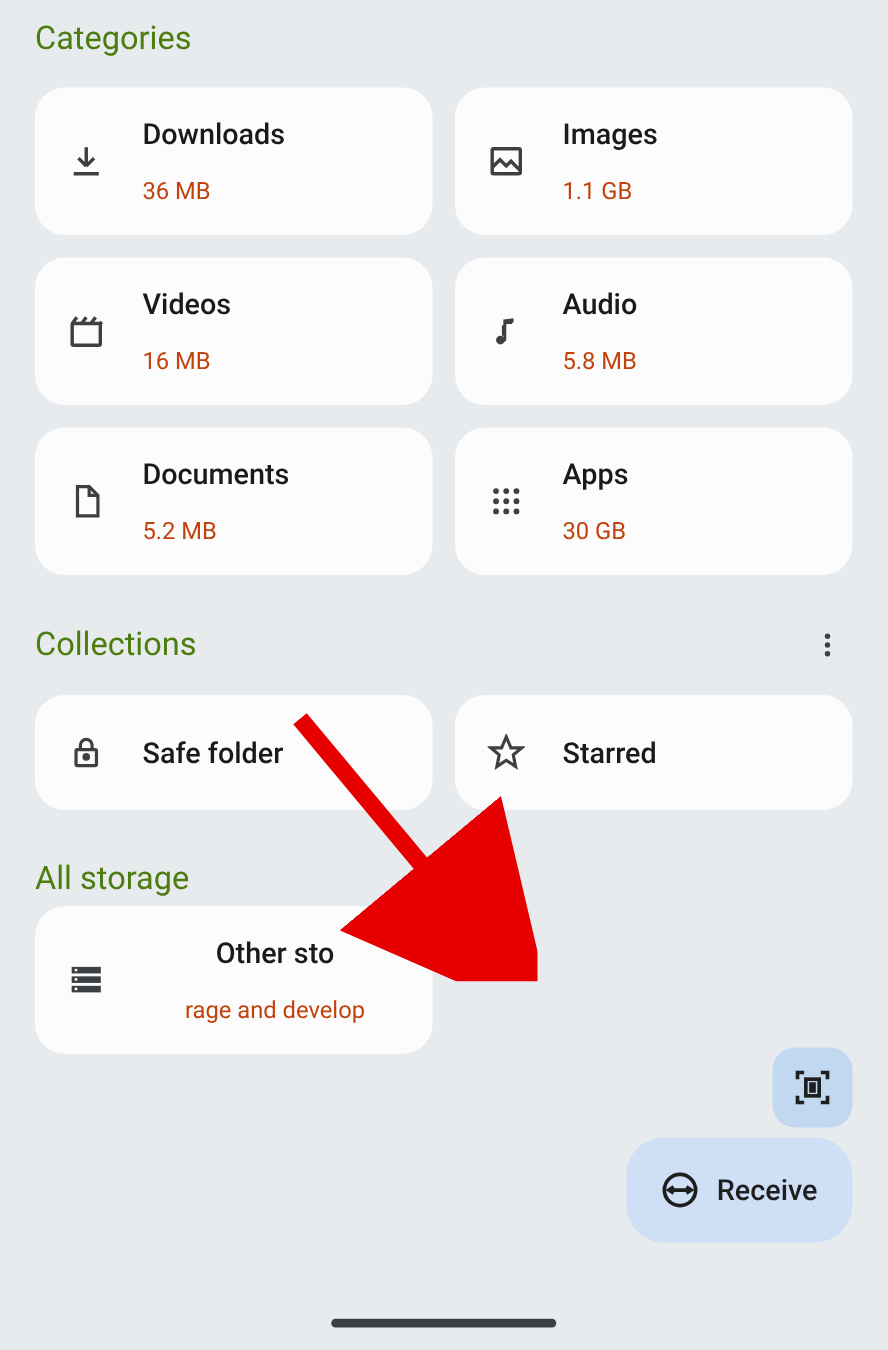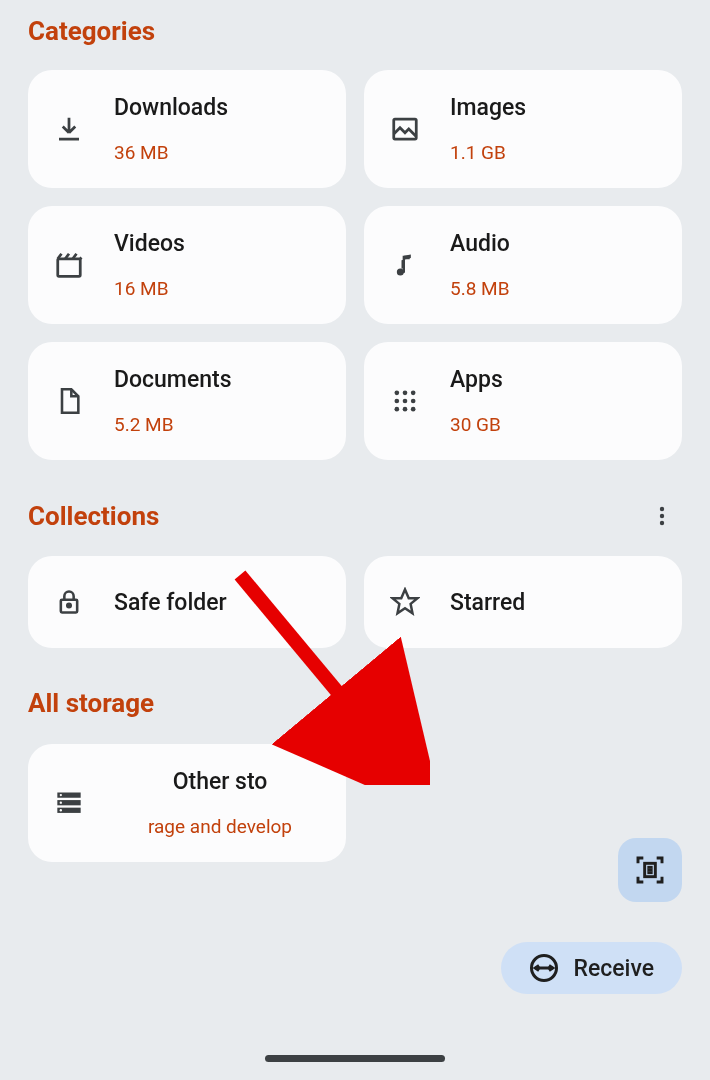--- a/index.html
+++ b/index.html
@@ -11,22 +11,22 @@
     body {
       width: 710px;
       height: 1080px;
       background: #e8ebee;
       padding: 0 28px;
       position: relative;
       overflow: hidden;
     }
     .section-header {
       font-size: 26px;
-      font-weight: 700;
-      color: #c2410c;
+      font-weight: 400;
+      color: #4d7c0f;
       margin: 16px 0 24px 0;
     }
     .header-row {
       display: flex;
       align-items: center;
       justify-content: space-between;
       margin: 36px 0 20px 0;
     }
     .header-row .section-header {
       margin: 0;
@@ -107,21 +107,21 @@
       display: flex;
       align-items: center;
       justify-content: center;
       cursor: pointer;
       color: #1f1f1f;
     }
     .receive-fab {
       position: absolute;
       right: 28px;
       bottom: 86px;
-      height: 52px;
+      height: 84px;
       padding: 0 28px;
       border-radius: 30px;
       background: #cfe0f6;
       display: flex;
       align-items: center;
       gap: 14px;
       cursor: pointer;
       color: #1f1f1f;
     }
     .receive-fab span {
@@ -274,21 +274,21 @@
       <svg width="30" height="30" viewBox="0 0 24 24" fill="none" stroke="currentColor" stroke-width="2">
           <path d="M12 2l3 7h7l-5.5 4.5L18 21l-6-4-6 4 1.5-7.5L2 9h7z"></path>
         </svg>
     </div>
     <div class="card-text">
       <span class="card-title">Starred</span>
     </div>
   </div>
 </div>
 
-<h2 class="section-header" style="margin:40px 0 26px 0">All storage</h2>
+<h2 class="section-header" style="margin:40px 0 7px 0">All storage</h2>
 
 <div class="grid">
 
   <div class="card storage-card">
     <div class="card-icon">
       <svg width="32" height="28" viewBox="0 0 24 24" fill="currentColor">
         <rect x="2" y="3" width="20" height="4.5"></rect>
           <rect x="2" y="9.5" width="20" height="4.5"></rect>
           <rect x="2" y="16" width="20" height="4.5"></rect>
         <circle cx="5" cy="5.2" r="1" fill="#fcfcfd"></circle>

